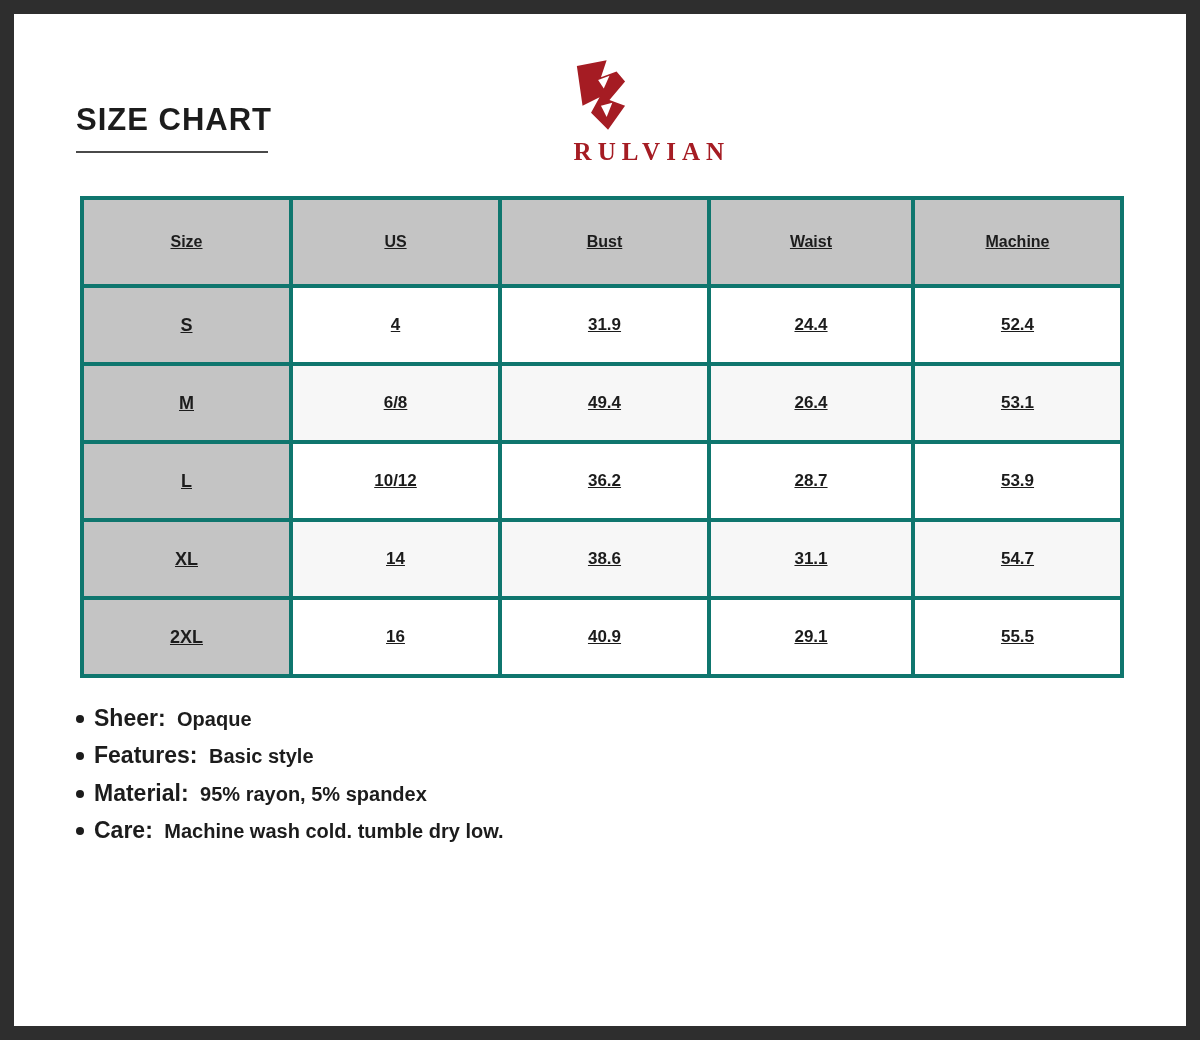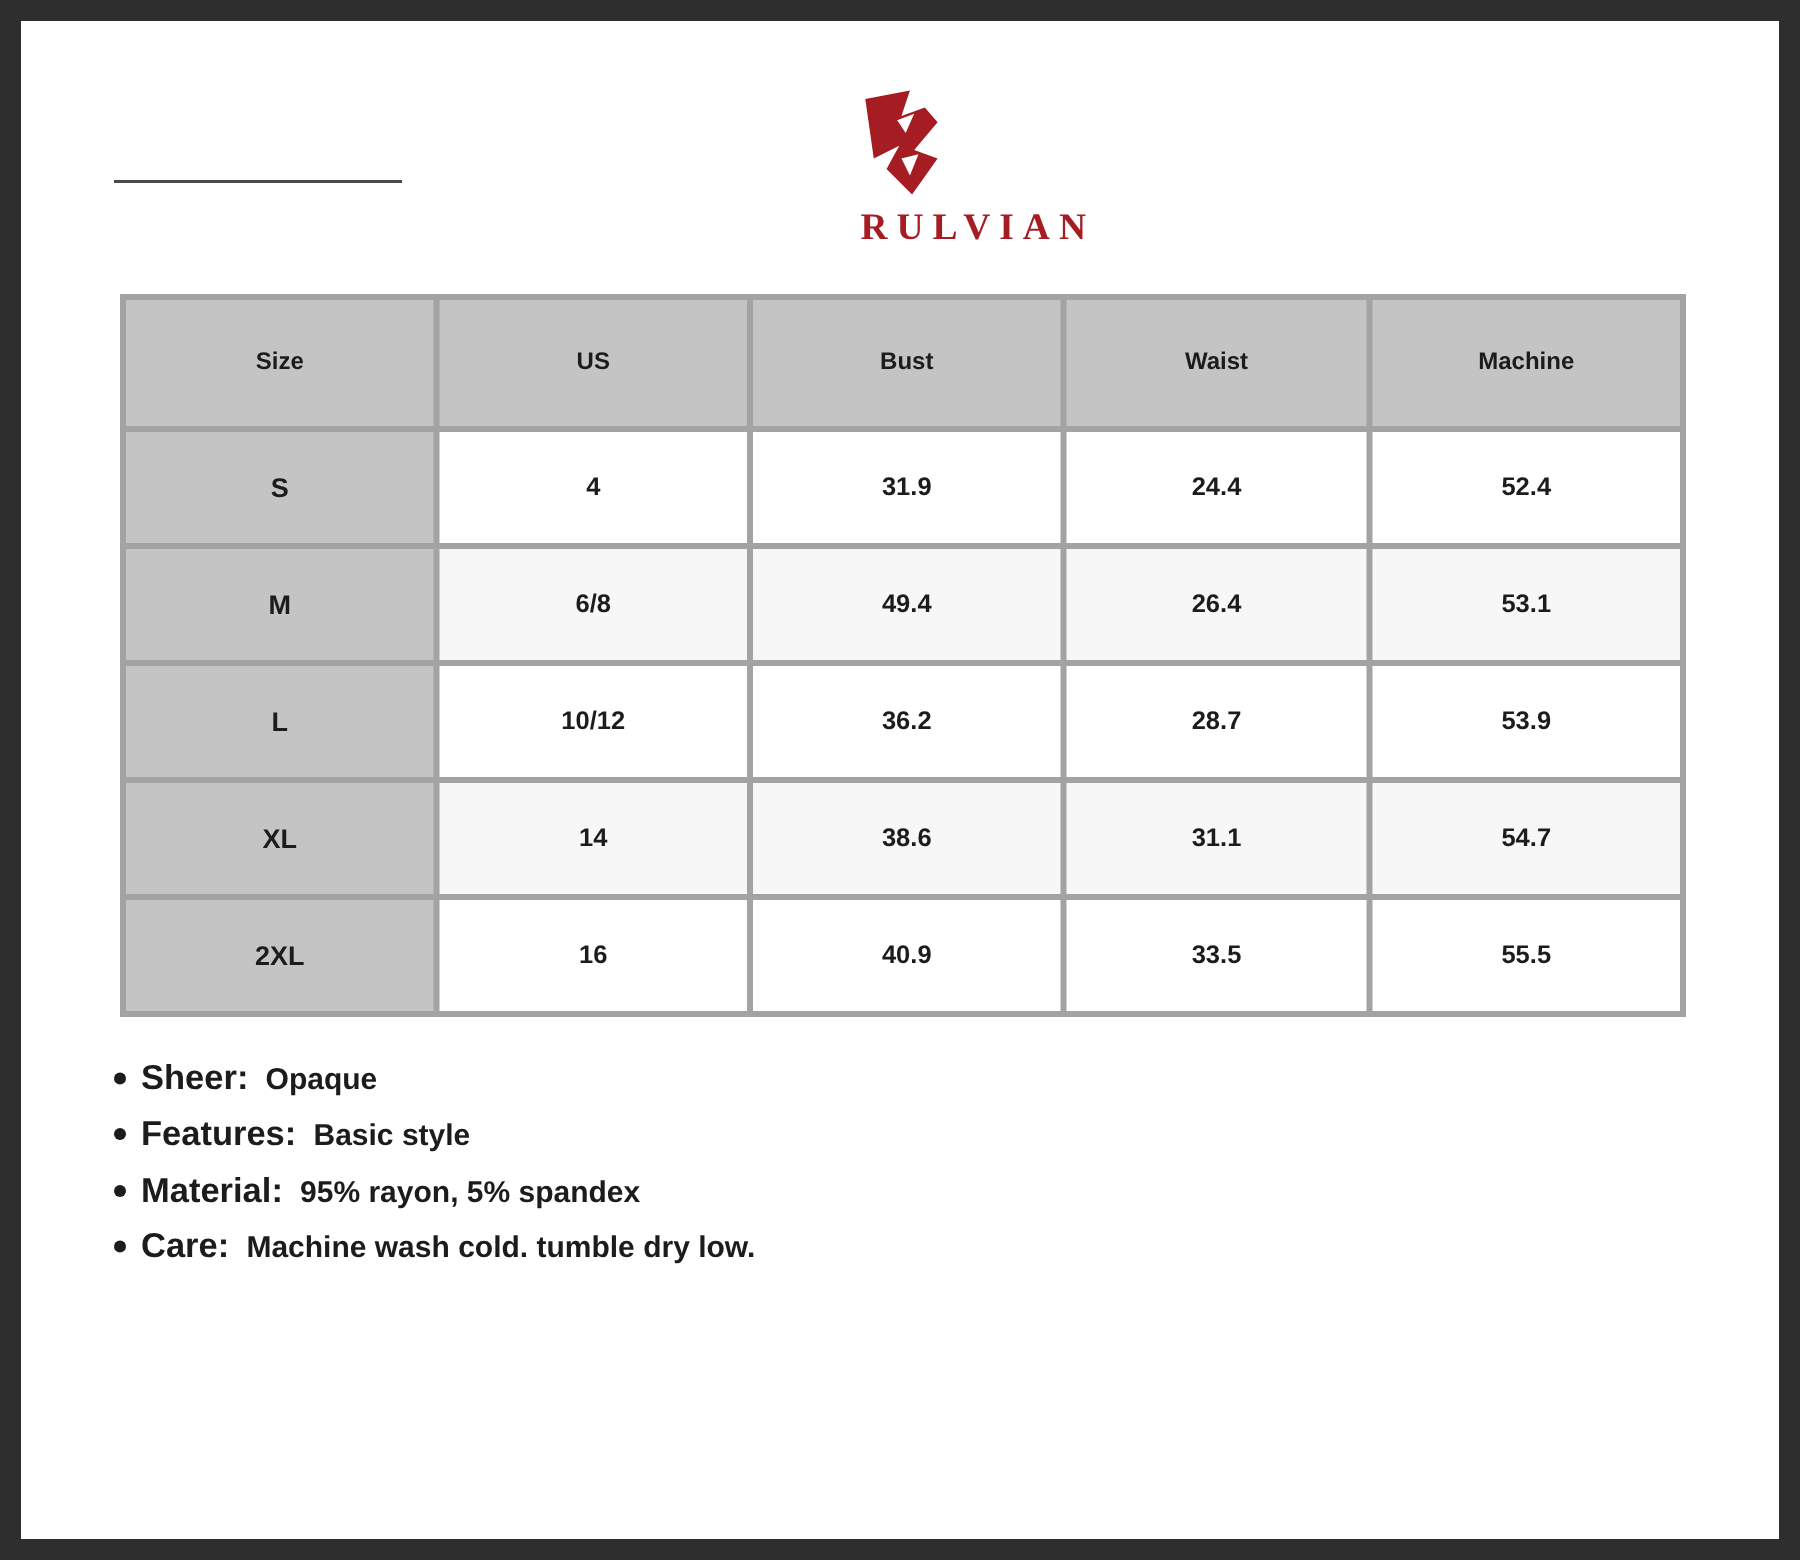--- a/index.html
+++ b/index.html
@@ -75,22 +75,23 @@
     color: #a51c23;
     font-family: "Liberation Serif", serif;
   }
 
   
   table.size-table {
     border-collapse: separate;
     border-spacing: 4px;
     width: 1010px;
     margin: 12px 17px 0 4px;
-    background: #a3a3a3;
+    background: #0f766e;
     table-layout: fixed;
+    text-decoration: underline;
   }
   table.size-table td {
     text-align: center;
     vertical-align: middle;
     font-size: 17px;
     font-weight: bold;
     color: #1c1c1c;
     height: 72px;
     background: #ffffff;
   }
@@ -150,20 +151,21 @@
   }
 </style>
 </head>
 <body>
 
 <div class="page">
   <div class="sheet">
 
     <div class="header">
       <div class="title-block">
+        <h1 class="title">SIZE CHART</h1>
         <div class="title-rule"></div>
       </div>
 
       <div class="brand">
         <svg class="brand-mark" viewBox="0 0 120 110">
           <path d="M28 14 L70 6 L62 30 L84 22 L96 36 L74 62 L96 70 L72 104 L48 80 L60 58 L36 70 Z" fill="#a51c23"></path>
           <path d="M58 34 L74 28 L66 46 Z" fill="#ffffff"></path>
           <path d="M62 70 L78 66 L70 86 Z" fill="#ffffff"></path>
         </svg>
         <div class="brand-name">RULVIAN</div>
@@ -213,21 +215,21 @@
           <td class="label-cell">XL</td>
           <td>14</td>
           <td>38.6</td>
           <td>31.1</td>
           <td>54.7</td>
         </tr>
         <tr>
           <td class="label-cell">2XL</td>
           <td>16</td>
           <td>40.9</td>
-          <td>33.5</td>
+          <td>29.1</td>
           <td>55.5</td>
         </tr>
       </tbody>
     </table>
 
     <ul class="notes">
       <li>
         <span class="note-label">Sheer:</span>
         <span class="note-value">Opaque</span>
       </li>

